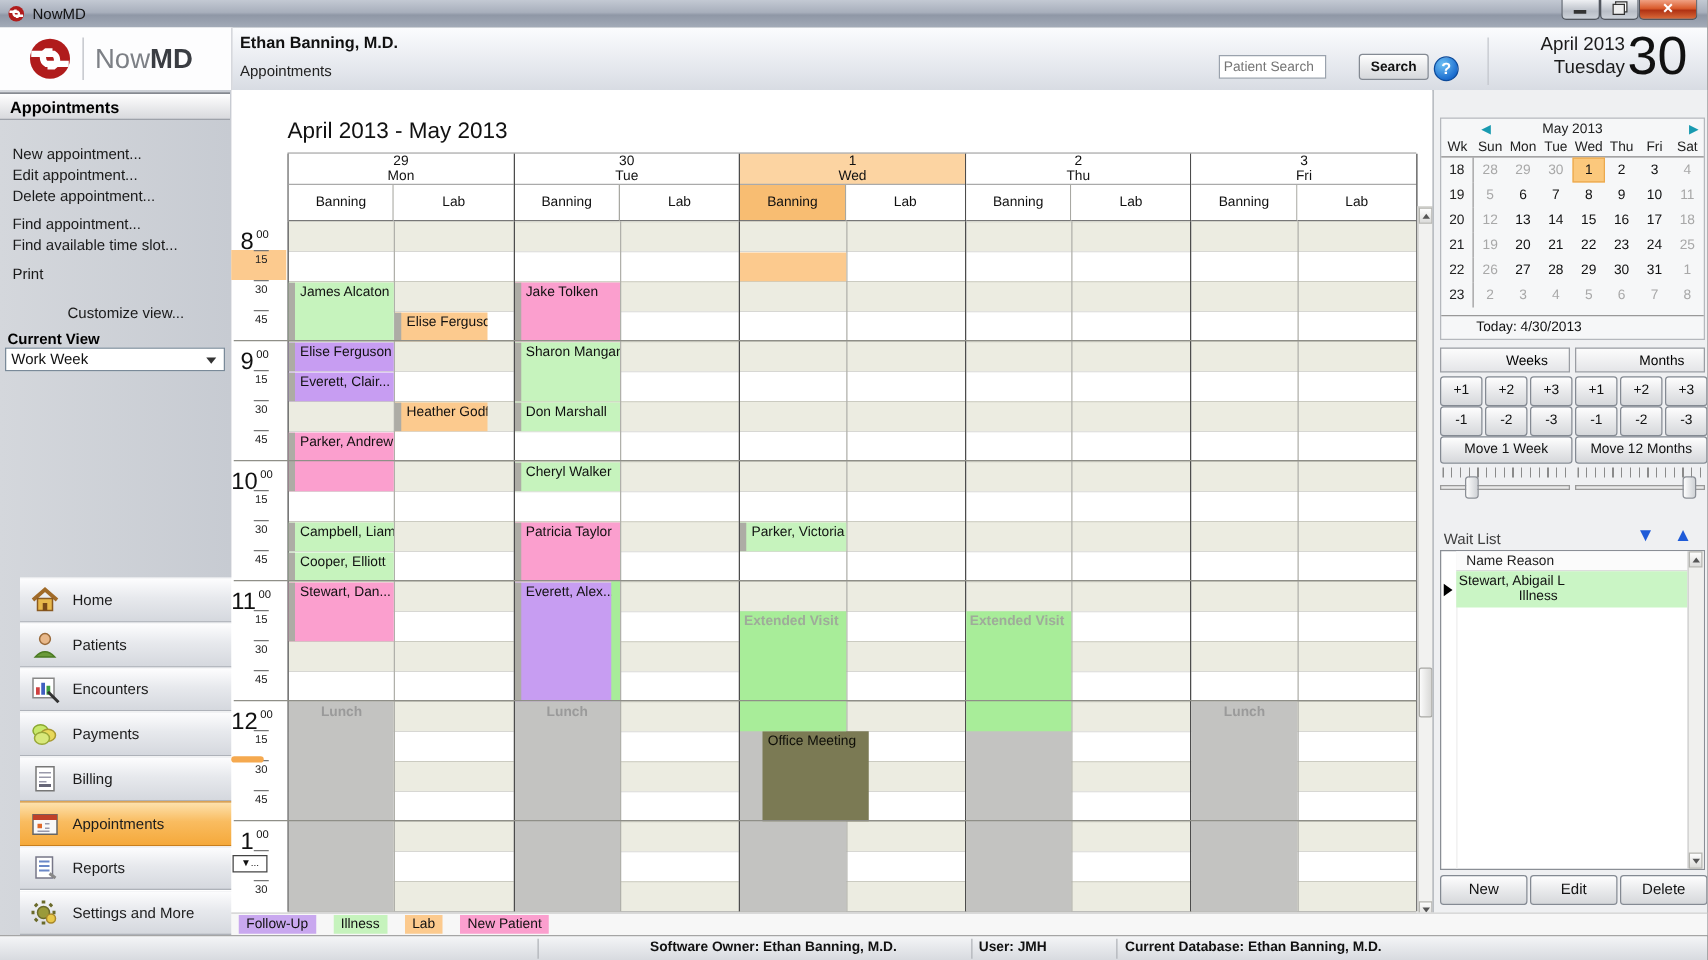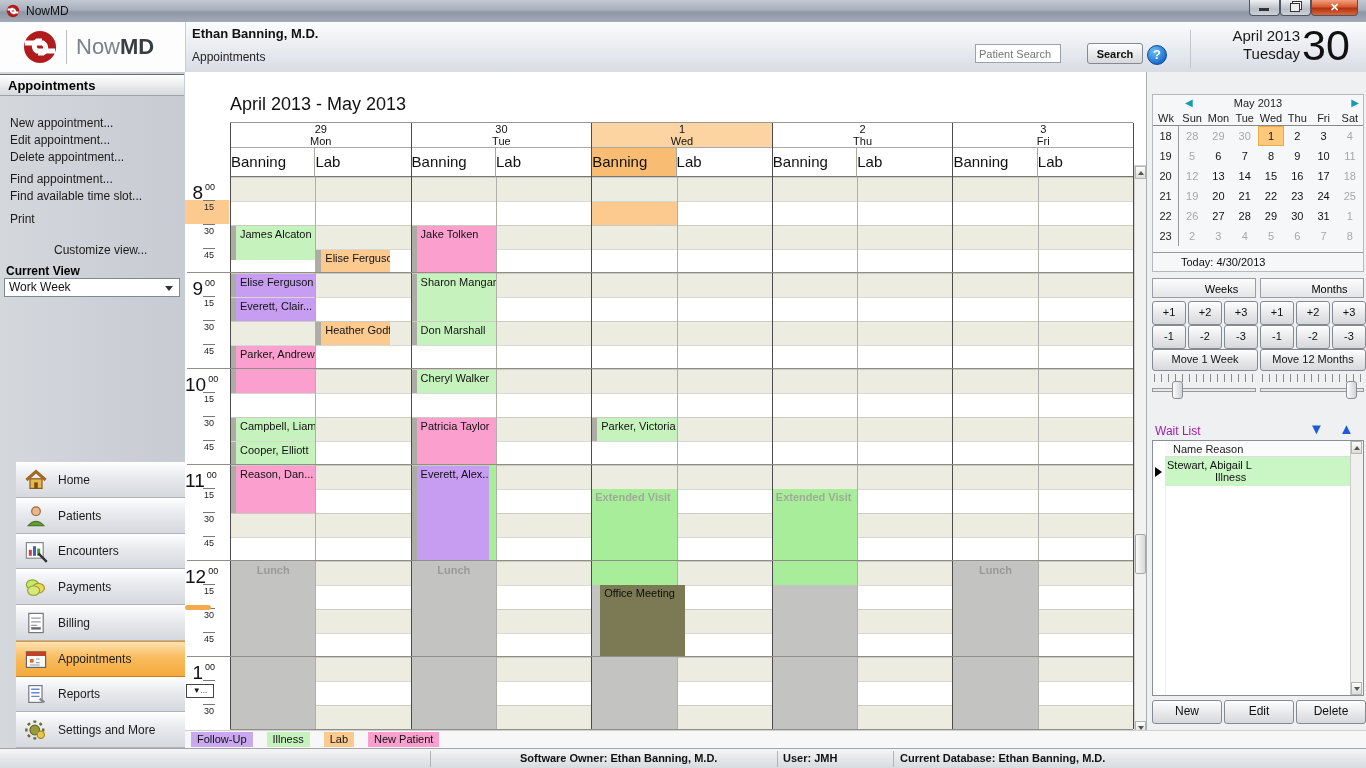--- a/index.html
+++ b/index.html
@@ -58,21 +58,21 @@
 
   
   #cal{left:185px;top:72px;width:961px;height:658px;background:#fff;}
   #cal-title{position:absolute;left:45px;top:22px;font-size:18px;color:#111;}
   #grid{position:absolute;left:45px;top:50px;width:903px;height:606px;border-top:1px solid #999;}
   .day-head{position:absolute;top:0;height:54px;border-left:1px solid #4c4c4c;box-sizing:border-box;}
   .day-head:first-child{border-left:1px solid #4c4c4c;}
   .hdate{position:absolute;left:0;top:0;width:100%;height:25px;background:#fff;border-bottom:1px solid #aaa;box-sizing:border-box;text-align:center;font-size:11px;color:#111;}
   .hdate .d1{display:block;line-height:13px;}
   .hdate .d2{display:block;line-height:11px;}
-  .hstaff{position:absolute;top:25px;height:29px;background:#fff;border-bottom:1px solid #777;box-sizing:border-box;text-align:left;font-size:15px;color:#111;line-height:28px;}
+  .hstaff{position:absolute;top:25px;height:29px;background:#fff;border-bottom:1px solid #777;box-sizing:border-box;text-align:center;font-size:11px;color:#111;line-height:28px;}
   .hstaff.b{left:0;width:47%;border-right:1px solid #a8a8a2;}
   .hstaff.l{left:47%;width:53%;}
   .day-head.sel .hdate{background:#fcd4a2;}
   .day-head.sel .hstaff.b{background:#f8bd72;}
   #grid-body{position:absolute;left:0;top:54px;width:903px;height:552px;border-bottom:1px solid #8f8f88;}
   .day-col{position:absolute;top:0;height:552px;border-left:1px solid #4c4c4c;box-sizing:border-box;
     background-image:repeating-linear-gradient(to bottom,rgba(150,150,140,.38) 0 1px,transparent 1px 24px),
                      repeating-linear-gradient(to bottom,#ecece1 0 24px,#ffffff 24px 48px);}
   .day-col .subsep{position:absolute;left:47%;top:0;width:1px;height:100%;background:#b0b0aa;}
   #grid-right{position:absolute;left:903px;top:0px;width:1px;height:606px;background:#4c4c4c;}
@@ -130,21 +130,21 @@
 
   
   .mv-head{position:absolute;height:20px;line-height:20px;text-align:center;font-size:11px;background:linear-gradient(180deg,#fcfcfc,#e4e5e8);border:1px solid #9a9da3;box-sizing:border-box;padding-left:35px;}
   .mv-btn{position:absolute;width:32px;height:22px;font-size:11px;line-height:20px;}
   .mv-move{position:absolute;height:20px;font-size:11px;line-height:18px;}
   .ruler{position:absolute;height:8px;background-image:repeating-linear-gradient(90deg,#8a8a8a 0 1px,transparent 1px 7px);}
   .strack{position:absolute;height:4px;background:#e8e8e8;border:1px solid #999;box-sizing:border-box;}
   .sthumb{position:absolute;width:11px;height:18px;background:linear-gradient(90deg,#fdfdfd,#cfd2d6);border:1px solid #8a8e95;border-radius:3px;box-sizing:border-box;}
 
   
-  #wl-title{position:absolute;left:8px;top:352px;font-size:12px;color:#a21caf;}
+  #wl-title{position:absolute;left:8px;top:352px;font-size:12px;color:#404040;}
   .wl-arrow{position:absolute;top:348px;font-size:15px;color:#1f5bd8;}
   #wl-down{left:162px;} #wl-up{left:192px;}
   #wl-box{position:absolute;left:5px;top:368px;width:212px;height:256px;background:#fff;border:1px solid #8a8e95;box-sizing:border-box;}
   #wl-header{position:absolute;left:12px;top:0;right:13px;height:16px;font-size:11px;color:#222;background:#fbfbfb;border-bottom:1px solid #ddd;padding:2px 0 0 8px;box-sizing:border-box;}
   #wl-marker-col{position:absolute;left:0;top:0;width:12px;height:100%;border-right:1px solid #eee;}
   #wl-rows{position:absolute;left:12px;top:16px;right:13px;}
   .wl-row{background:#caf5c5;font-size:11px;color:#111;padding:2px 0 3px 2px;}
   .wl-row .r2{padding-left:48px;}
   .wl-ptr{position:absolute;left:2px;top:26px;width:0;height:0;border-top:5px solid transparent;border-bottom:5px solid transparent;border-left:7px solid #000;}
   #wl-vsb{position:absolute;right:0;top:0;width:13px;height:100%;background:#f0f0ee;border-left:1px solid #ccc;box-sizing:border-box;}
@@ -336,46 +336,46 @@
               <span class="d2">Fri</span>
             </div>
             <div class="hstaff b">Banning</div>
             <div class="hstaff l">Lab</div>
           </div>
         </div>
       <div id="grid-body">
           <div class="day-col" style="left: 0px; width: 180.6px;">
             <div class="subsep"></div>
             <div class="blk lunch" style="top: 384px; height: 168px; left: 0px; width: 47%;">Lunch</div>
-            <div class="appt c-green" style="top: 49px; height: 34px; left: 0px; width: 47%;">James Alcaton</div>
+            <div class="appt c-green" style="top: 49px; height: 47px; left: 0px; width: 47%;">James Alcaton</div>
             <div class="appt c-purple" style="top: 97px; height: 23px; left: 0px; width: 47%;">Elise Ferguson</div>
             <div class="appt c-purple" style="top: 121px; height: 23px; left: 0px; width: 47%;">Everett, Clair...</div>
             <div class="appt c-pink" style="top: 169px; height: 47px; left: 0px; width: 47%;">Parker, Andrew</div>
             <div class="appt c-green" style="top: 241px; height: 23px; left: 0px; width: 47%;">Campbell, Liam</div>
             <div class="appt c-green" style="top: 265px; height: 23px; left: 0px; width: 47%;">Cooper, Elliott</div>
-            <div class="appt c-pink" style="top: 289px; height: 47px; left: 0px; width: 47%;">Reason, Dan...</div>
+            <div class="appt c-pink" style="top: 289px; height: 47px; left: 0px; width: 47%;">Stewart, Dan...</div>
             <div class="appt c-orange" style="top: 73px; height: 23px; left: 47.5%; width: 41%;">Elise Ferguson</div>
             <div class="appt c-orange" style="top: 145px; height: 23px; left: 47.5%; width: 41%;">Heather Godf...</div>
           </div>
           <div class="day-col" style="left: 180.6px; width: 180.6px;">
             <div class="subsep"></div>
             <div class="blk lunch" style="top: 384px; height: 168px; left: 0px; width: 47%;">Lunch</div>
             <div class="blk extended-sliver" style="top: 288px; height: 96px; left: calc(47% - 7px); width: 7px;"></div>
             <div class="appt c-pink" style="top: 49px; height: 47px; left: 0px; width: 47%;">Jake Tolken</div>
             <div class="appt c-green" style="top: 97px; height: 47px; left: 0px; width: 47%;">Sharon Mangam</div>
             <div class="appt c-green" style="top: 145px; height: 23px; left: 0px; width: 47%;">Don Marshall</div>
             <div class="appt c-green" style="top: 193px; height: 23px; left: 0px; width: 47%;">Cheryl Walker</div>
             <div class="appt c-pink" style="top: 241px; height: 47px; left: 0px; width: 47%;">Patricia Taylor</div>
             <div class="appt c-purple" style="top: 289px; height: 95px; left: 0px; width: 47%;">Everett, Alex...</div>
           </div>
           <div class="day-col" style="left: 361.2px; width: 180.6px;">
             <div class="subsep"></div>
             <div class="blk slot-sel" style="left: 0px; width: 47%; top: 25px; height: 23px;"></div>
             <div class="blk lunch" style="top: 384px; height: 168px; left: 0px; width: 47%;">Lunch</div>
-            <div class="blk busy" style="top: 408px; height: 72px; left: 8px; width: 47%;">Office Meeting</div>
+            <div class="blk busy" style="top: 408px; height: 72px; left: 18px; width: 47%;">Office Meeting</div>
             <div class="blk extended" style="top: 288px; height: 96px; left: 0px; width: 47%;">Extended Visit</div>
             <div class="appt c-green" style="top: 241px; height: 23px; left: 0px; width: 47%;">Parker, Victoria</div>
           </div>
           <div class="day-col" style="left: 541.8px; width: 180.6px;">
             <div class="subsep"></div>
             <div class="blk lunch" style="top: 384px; height: 168px; left: 0px; width: 47%;">Lunch</div>
             <div class="blk extended" style="top: 288px; height: 96px; left: 0px; width: 47%;">Extended Visit</div>
           </div>
           <div class="day-col" style="left: 722.4px; width: 180.6px;">
             <div class="subsep"></div>

